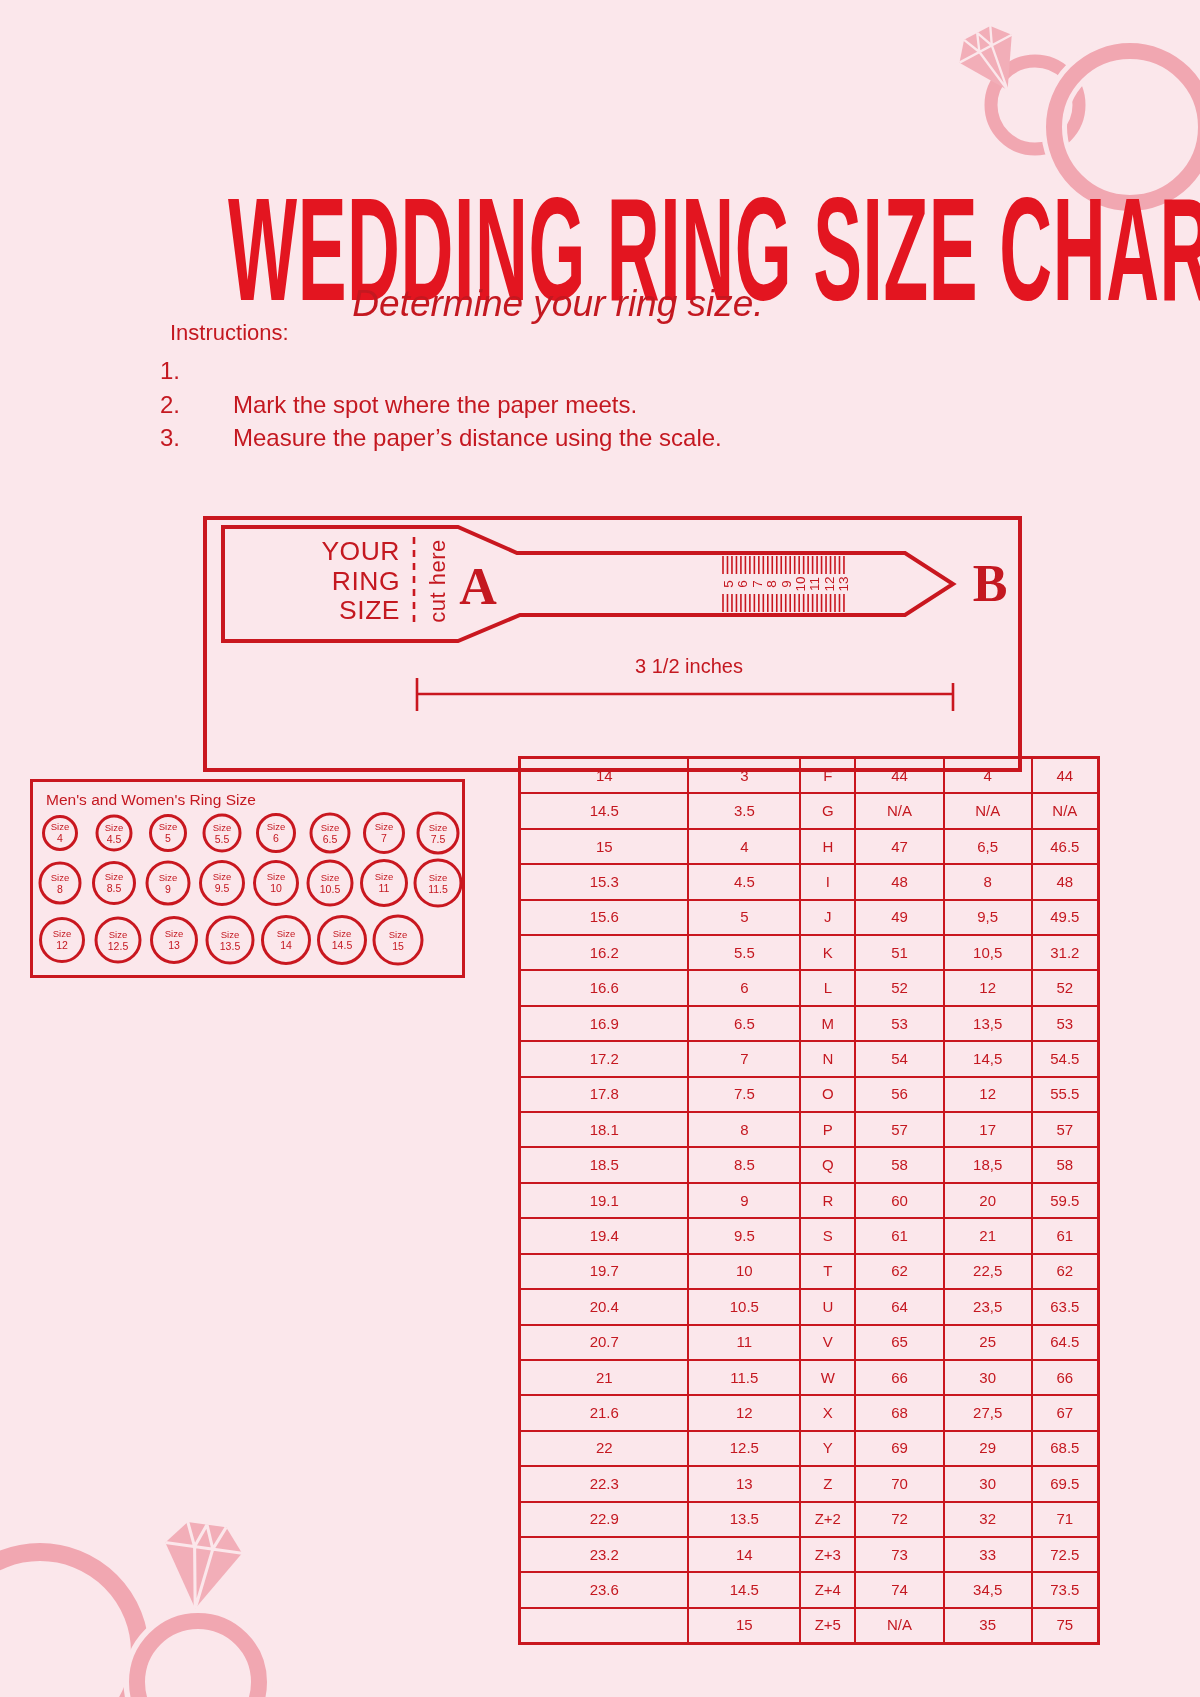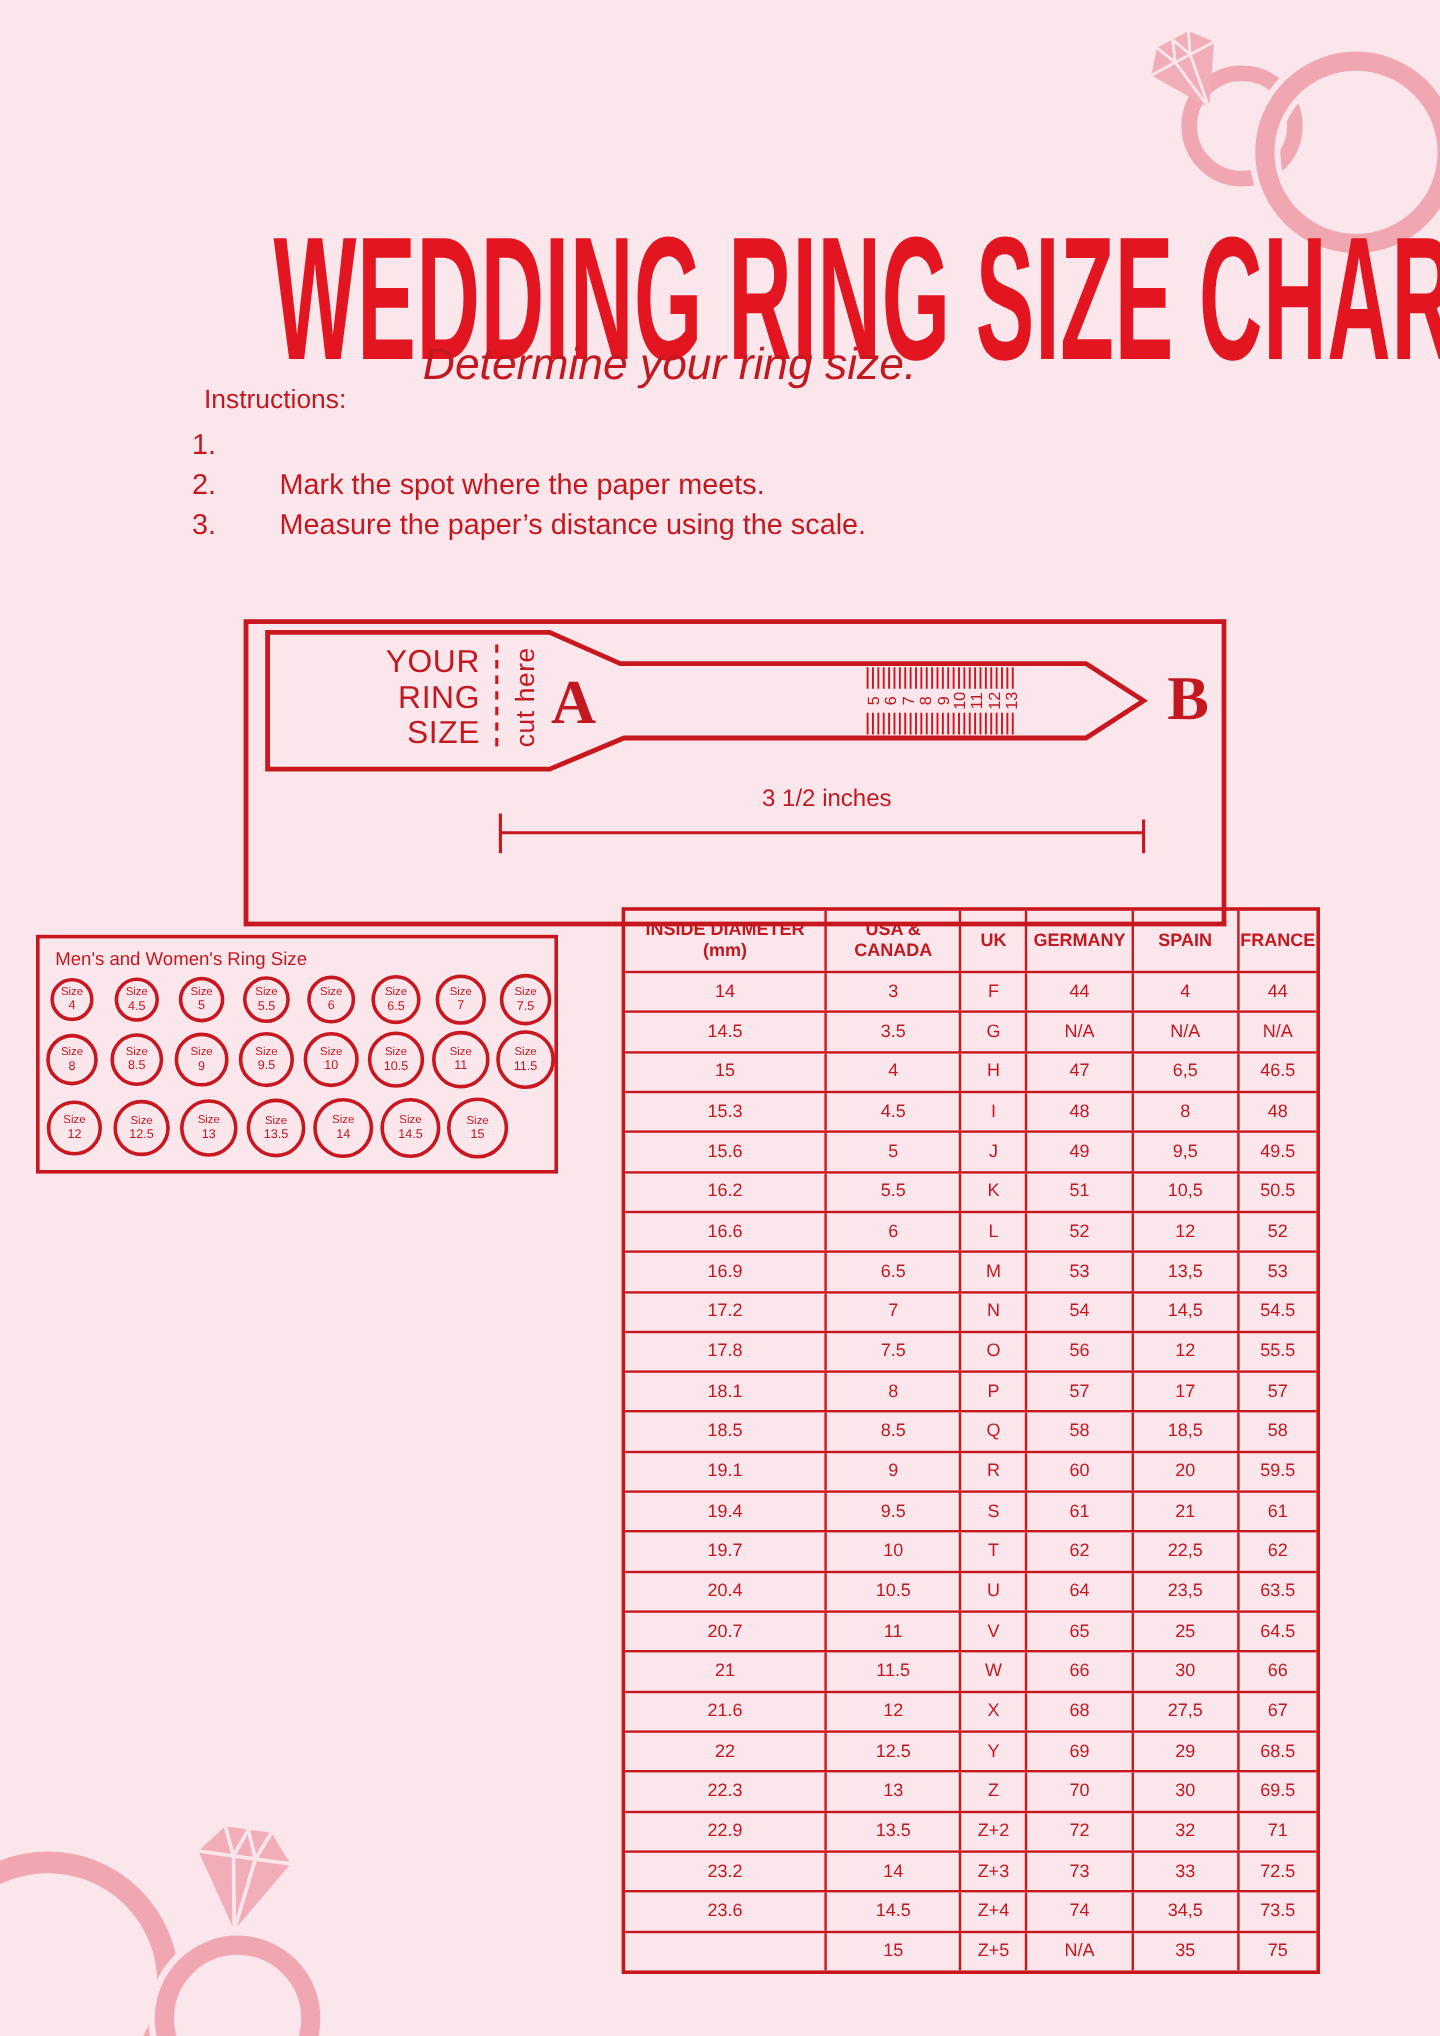--- a/index.html
+++ b/index.html
@@ -294,42 +294,20 @@
           <div class="v">14.5</div>
         </div>
         <div class="ring-circle" style="left: 365px; top: 158px; width: 51px; height: 51px;">
           <div class="w">Size</div>
           <div class="v">15</div>
         </div>
       </div>
   </div>
 
   <div class="ctable" id="ctable">
-      <div class="trow header">
-        <div class="tcell c0">
-          <div>INSIDE DIAMETER</div>
-          <div>(mm)</div>
-        </div>
-        <div class="tcell c1">
-          <div>USA &amp;</div>
-          <div>CANADA</div>
-        </div>
-        <div class="tcell c2">
-          <div>UK</div>
-        </div>
-        <div class="tcell c3">
-          <div>GERMANY</div>
-        </div>
-        <div class="tcell c4">
-          <div>SPAIN</div>
-        </div>
-        <div class="tcell c5">
-          <div>FRANCE</div>
-        </div>
-      </div>
       <div class="trow">
         <div class="tcell c0">14</div>
         <div class="tcell c1">3</div>
         <div class="tcell c2">F</div>
         <div class="tcell c3">44</div>
         <div class="tcell c4">4</div>
         <div class="tcell c5">44</div>
       </div>
       <div class="trow">
         <div class="tcell c0">14.5</div>
@@ -362,21 +340,21 @@
         <div class="tcell c3">49</div>
         <div class="tcell c4">9,5</div>
         <div class="tcell c5">49.5</div>
       </div>
       <div class="trow">
         <div class="tcell c0">16.2</div>
         <div class="tcell c1">5.5</div>
         <div class="tcell c2">K</div>
         <div class="tcell c3">51</div>
         <div class="tcell c4">10,5</div>
-        <div class="tcell c5">50.5</div>
+        <div class="tcell c5">31.2</div>
       </div>
       <div class="trow">
         <div class="tcell c0">16.6</div>
         <div class="tcell c1">6</div>
         <div class="tcell c2">L</div>
         <div class="tcell c3">52</div>
         <div class="tcell c4">12</div>
         <div class="tcell c5">52</div>
       </div>
       <div class="trow">

